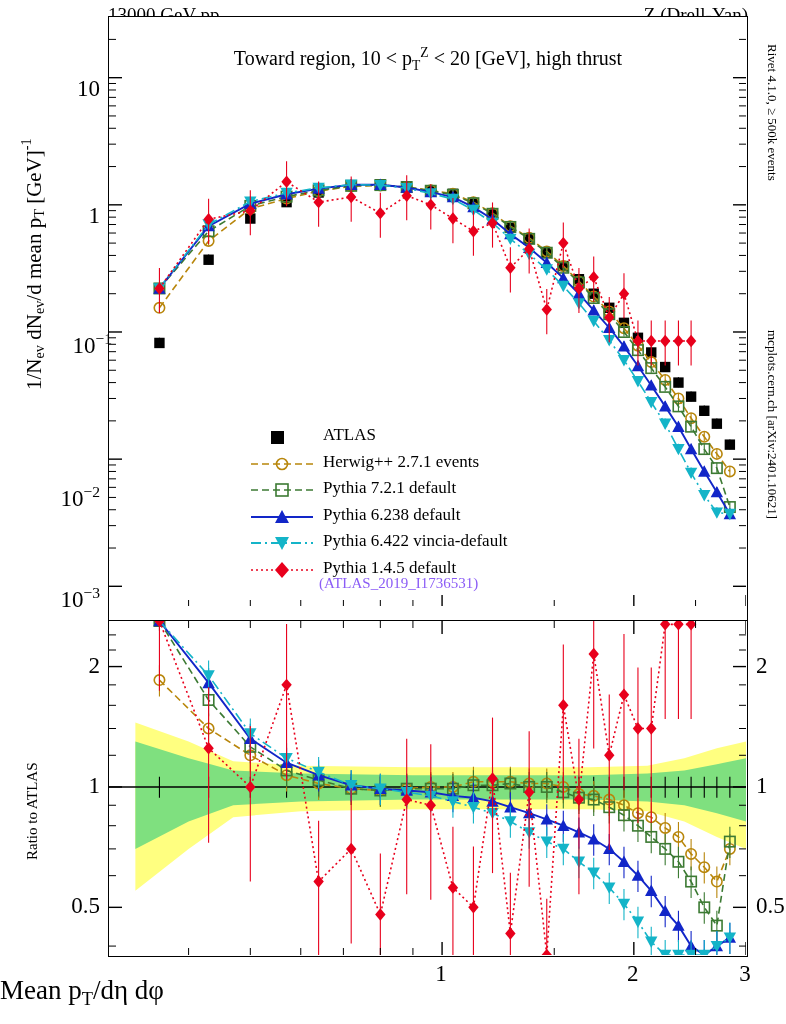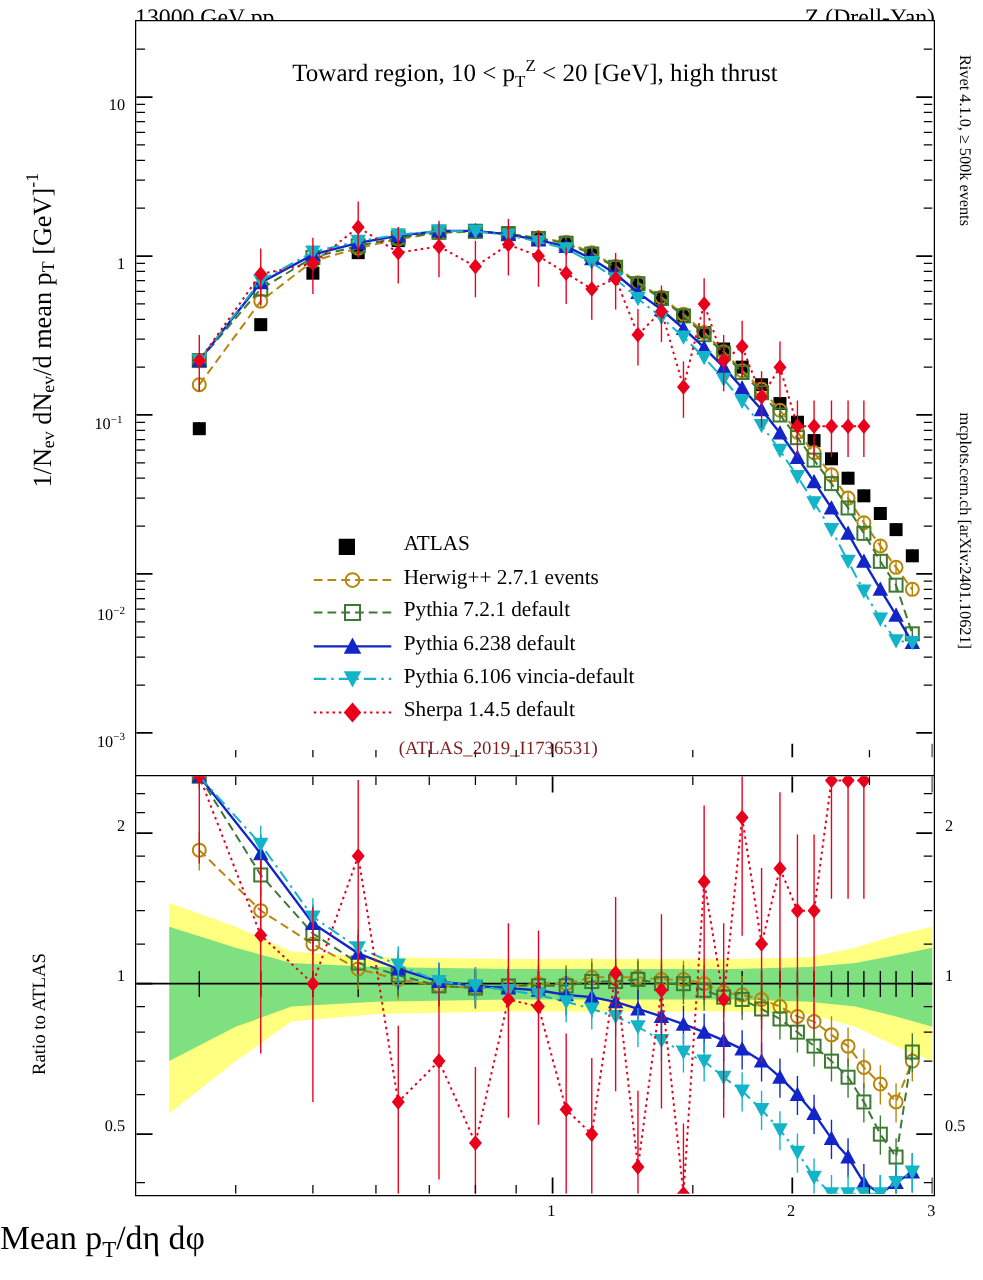--- a/index.html
+++ b/index.html
@@ -16,29 +16,29 @@
   .vr.b{color:#000;}
 
   
   .frame{position:absolute;border:1.5px solid #000;box-sizing:border-box;background:#fff;}
   #mainplot{left:108px;top:16px;width:640px;height:678px;}
   #ratioplot{left:108px;top:620px;width:640px;height:337px;}
 
   .ttl{position:absolute;left:0;right:0;top:28px;text-align:center;font-size:20px;}
 
   .ylab{position:absolute;writing-mode:vertical-rl;transform:rotate(180deg);font-size:21px;white-space:nowrap;}
-  .tlab{position:absolute;font-size:13px;white-space:nowrap;}
+  .tlab{position:absolute;font-size:23px;white-space:nowrap;}
 
   
   .leg{position:absolute;left:140px;top:406px;font-size:17px;}
   .leg .row{height:26.5px;position:relative;}
   .leg .mk{position:absolute;left:0;top:0;width:68px;height:26.5px;}
   .leg .tx{position:absolute;left:74px;top:2px;white-space:nowrap;}
 
-  .watermark{position:absolute;left:318px;top:586px;font-size:15px;color:#7f1d1d;margin-top:16px;}
+  .watermark{position:absolute;left:318px;top:586px;font-size:15px;color:#8b5cf6;}
 
   .xlabel{position:absolute;left:0;right:0;top:975px;text-align:left;font-size:27px;}
   .ratiolab{position:absolute;writing-mode:vertical-rl;transform:rotate(180deg);font-size:15px;white-space:nowrap;}
   sub{font-size:.68em;}
   sup{font-size:.68em;}
 </style>
 </head>
 <body>
 
 <div class="root">
@@ -510,28 +510,28 @@
               <line x1="2" y1="14" x2="64" y2="14" stroke="#1226c8" stroke-width="1.8"></line>
               <polygon points="33,7 40,20 26,20" fill="#1226c8"></polygon>
             </svg></div>
           <div class="tx">Pythia 6.238 default</div>
         </div>
       <div class="row">
           <div class="mk"><svg width="68" height="26">
               <line x1="2" y1="14" x2="64" y2="14" stroke="#14b4c8" stroke-width="1.8" stroke-dasharray="10,4,2,4"></line>
               <polygon points="33,21 40,8 26,8" fill="#14b4c8"></polygon>
             </svg></div>
-          <div class="tx">Pythia 6.106 vincia-default</div>
+          <div class="tx">Pythia 6.422 vincia-default</div>
         </div>
       <div class="row">
           <div class="mk"><svg width="68" height="26">
               <line x1="2" y1="14" x2="64" y2="14" stroke="#e8001c" stroke-width="1.6" stroke-dasharray="2,3"></line>
               <polygon points="33,6 40,14 33,22 26,14" fill="#e8001c"></polygon>
             </svg></div>
-          <div class="tx">Sherpa 1.4.5 default</div>
+          <div class="tx">Pythia 1.4.5 default</div>
         </div>
     </div>
 
     <div class="watermark" style="left:210px;top:558px;">(ATLAS_2019_I1736531)</div>
   </div>
 
   <div class="frame" id="ratioplot">
     <svg id="ratiogfx" width="637" height="334" style="position:absolute;left:0;top:0;">
         <path fill="#ffff80" stroke="none" d="M26.367140445789413,101.41909109690269 L79.58597521948711,120.38464120131741 L124.20009624862706,140.17428929254143 L191.75610723795606,144.7250734373023 L303.926239256425,146.2688909345012 L405.6556761630301,146.2688909345012 L479.86972366153555,146.2688909345012 L538.3274514890817,144.7250734373023 L575.2683217138681,137.20535674226153 L607.85247851285,127.19642896160713 L637,120.38464120131741 L637,227.89833394017984 L607.85247851285,215.91576759302154 L575.2683217138681,200.41825376176368 L538.3274514890817,190.13842972831708 L479.86972366153555,188.15351298233196 L405.6556761630301,188.15351298233196 L303.926239256425,188.15351298233196 L191.75610723795606,190.13842972831708 L124.20009624862706,196.23303137027685 L79.58597521948711,227.89833394017984 L26.367140445789413,269.78295598801054 Z"></path>
         <path fill="#7fe07f" stroke="none" d="M26.367140445789413,120.38464120131741 L79.58597521948711,137.20535674226153 L124.20009624862706,149.39831478669313 L191.75610723795606,152.5851624532156 L303.926239256425,154.2007864279993 L405.6556761630301,154.2007864279993 L479.86972366153555,154.2007864279993 L538.3274514890817,152.5851624532156 L575.2683217138681,149.39831478669313 L607.85247851285,143.19485803314083 L637,137.20535674226153 L637,200.41825376176368 L607.85247851285,192.14629399694383 L575.2683217138681,184.25046502311858 L538.3274514890817,180.43320532194005 L479.86972366153555,178.55558352275426 L405.6556761630301,178.55558352275426 L303.926239256425,178.55558352275426 L191.75610723795606,180.43320532194005 L124.20009624862706,184.25046502311858 L79.58597521948711,200.41825376176368 L26.367140445789413,227.89833394017984 Z"></path>
@@ -896,21 +896,21 @@
       </svg>
   </div>
 
   <div class="ratiolab" style="left:24px;top:730px;height:130px;">Ratio to ATLAS</div>
 
   <div class="xlabel">Mean p<sub>T</sub>/dη dφ</div>
 
   <div id="axes">
       <div class="tlab" style="left: 100px; top: 75.6699px; transform: translateX(-100%);">10</div>
       <div class="tlab" style="left: 100px; top: 202.828px; transform: translateX(-100%);">1</div>
-      <div class="tlab" style="left: 98px; top: 329.986px; transform: translateX(-100%);">10<sup>−1</sup></div>
+      <div class="tlab" style="left: 112px; top: 329.986px; transform: translateX(-100%);">10<sup>−1</sup></div>
       <div class="tlab" style="left: 100px; top: 483px; transform: translateX(-100%);">10<sup>−2</sup></div>
       <div class="tlab" style="left: 100px; top: 584.303px; transform: translateX(-100%);">10<sup>−3</sup></div>
       <div class="tlab" style="left: 100px; top: 652.567px; transform: translateX(-100%);">2</div>
       <div class="tlab" style="left: 756px; top: 652.567px;">2</div>
       <div class="tlab" style="left: 100px; top: 772.952px; transform: translateX(-100%);">1</div>
       <div class="tlab" style="left: 756px; top: 772.952px;">1</div>
       <div class="tlab" style="left: 100px; top: 893.336px; transform: translateX(-100%);">0.5</div>
       <div class="tlab" style="left: 756px; top: 893.336px;">0.5</div>
       <div class="tlab" style="left: 441.074px; top: 961px; transform: translateX(-50%);">1</div>
       <div class="tlab" style="left: 632.83px; top: 961px; transform: translateX(-50%);">2</div>

